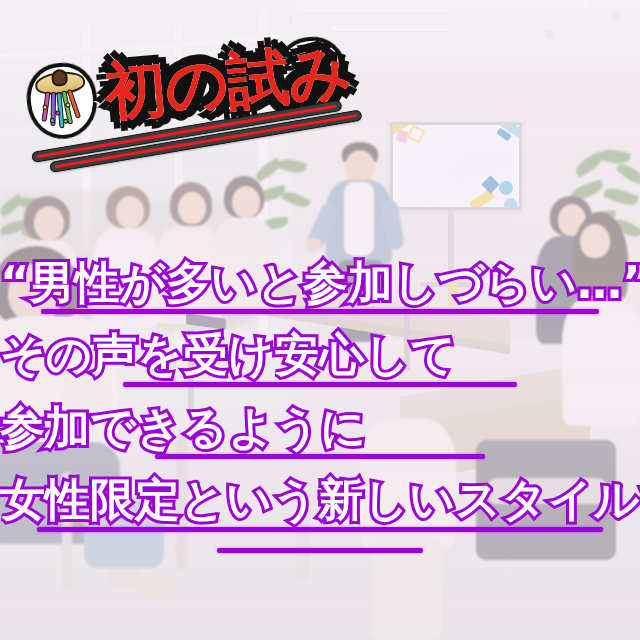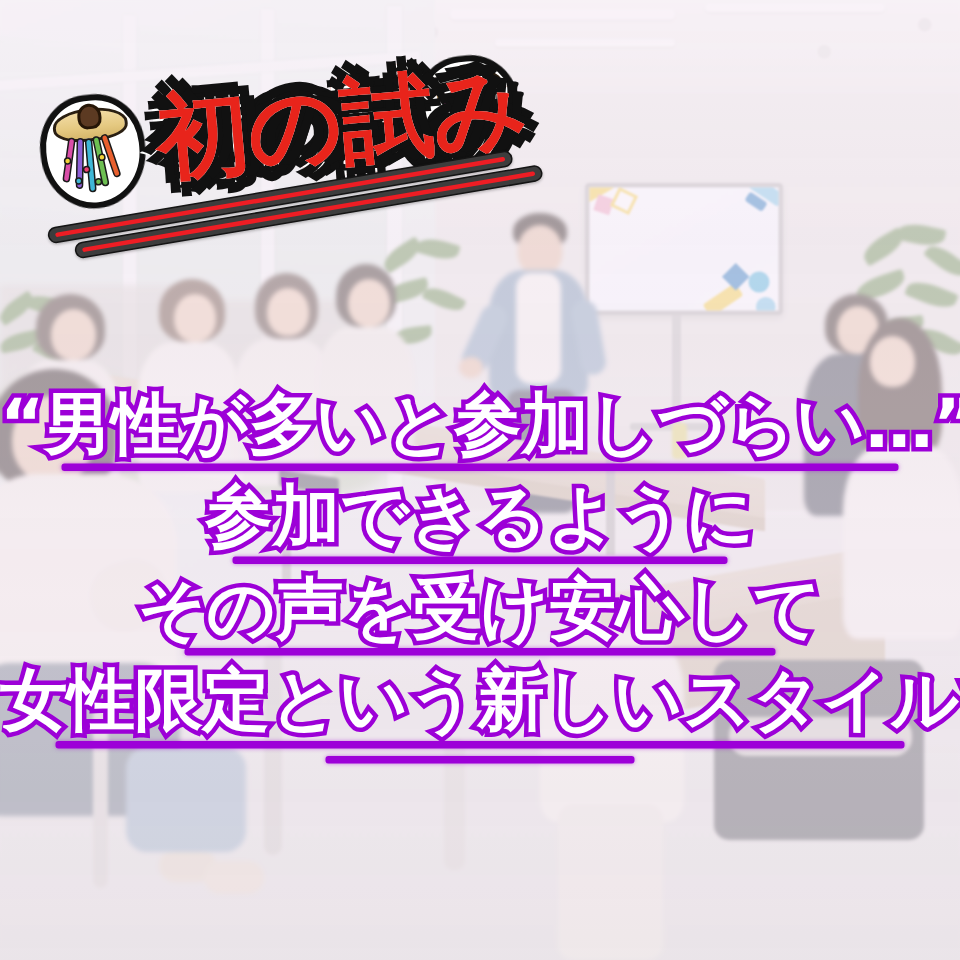--- a/index.html
+++ b/index.html
@@ -114,21 +114,21 @@
 
   
   .bar{position:absolute;height:11px;border-radius:6px;
     background:#3d3d3d;border:1.6px solid #141414;
     box-shadow:0 1px 2px rgba(0,0,0,.25);}
   .bar:after{content:"";position:absolute;left:4px;right:4px;top:3px;height:3px;
     border-radius:2px;background:#ee1d24;}
 
   
   .lines{position:absolute;left:0;top:258px;width:640px;}
-  .line{position:relative;text-align:center;margin-bottom:5px;}
+  .line{position:relative;text-align:left;margin-bottom:16px;}
   .line .txt{
     display:inline-block;
     font-family:"DejaVu Sans","Liberation Sans",sans-serif;
     font-weight:700;
     color:#ffffff;
     -webkit-text-stroke:6px #9d00d8;
     paint-order:stroke fill;
     text-shadow:0 0 3px rgba(157,0,216,.45);
     white-space:nowrap;
     line-height:1.12;
@@ -357,30 +357,30 @@
   <div class="bar" style="left:32px;top:152px;width:314px;transform:rotate(-9.6deg);transform-origin:left center;"></div>
   <div class="bar" style="left:50px;top:162px;width:316px;transform:rotate(-9.6deg);transform-origin:left center;"></div>
 
   <div class="lines">
 
     <div class="line l0">
       <span class="txt">“男性が多いと参加しづらい…”</span>
       <span class="rule"></span>
     </div>
 
+    <div class="line l1">
+      <span class="txt">その声を受け安心して</span>
+      <span class="rule"></span>
+    </div>
+
     <div class="line l2">
       <span class="txt">参加できるように</span>
       <span class="rule"></span>
     </div>
 
-    <div class="line l1">
-      <span class="txt">その声を受け安心して</span>
-      <span class="rule"></span>
-    </div>
-
     <div class="line l3">
       <span class="txt">女性限定という新しいスタイルで</span>
       <span class="rule"></span>
     </div>
 
     <div class="line l4">
       <span class="rule"></span>
     </div>
 
   </div>

